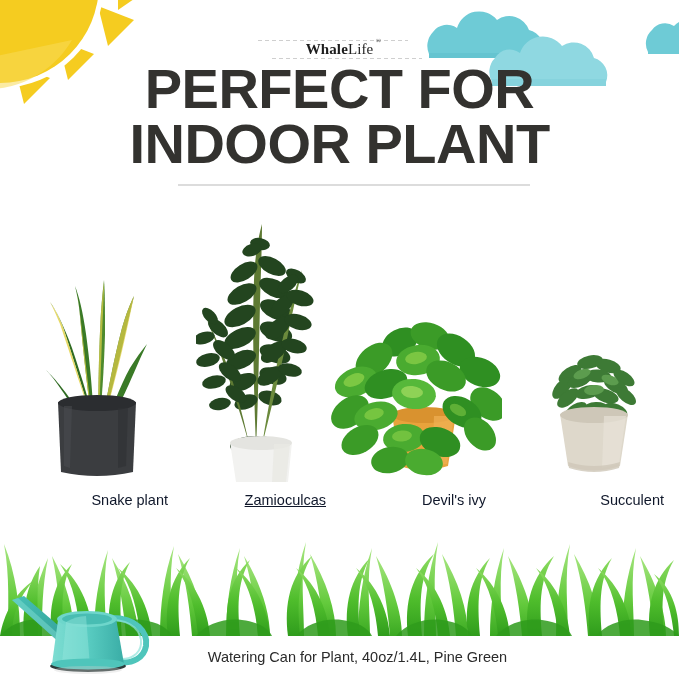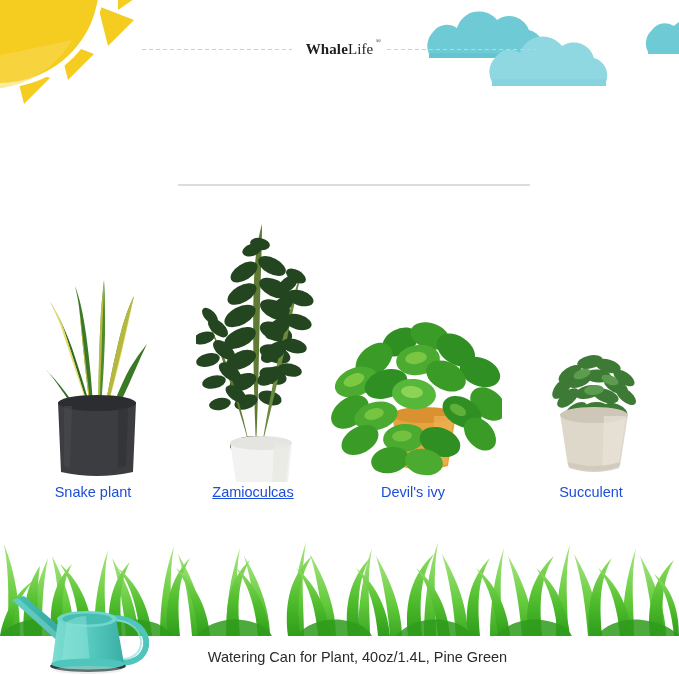--- a/index.html
+++ b/index.html
@@ -15,21 +15,21 @@
   
   .sun-wrap{position:absolute;left:-78px;top:-72px;width:230px;height:212px;}
   .sun-wrap svg{display:block;}
 
   
   .cloud-wrap{position:absolute;top:0;left:0;width:679px;height:100px;pointer-events:none;}
 
   
   .brandrow{
     position:absolute;left:0;top:38px;width:679px;height:22px;
-    display:flex;align-items:center;justify-content:center;
+    display:flex;align-items:center;justify-content:center;flex-direction:column;
   }
   .dashline{
     height:1px;width:150px;
     background-image:linear-gradient(to right,#cfcfcf 0 4px,transparent 4px 7px);
     background-size:7px 1px;background-repeat:repeat-x;
   }
   .dashline.left{margin-right:14px;}
   .dashline.right{margin-left:14px;}
   .brand{
     font-family:"Liberation Serif", serif;
@@ -53,23 +53,23 @@
     background:#dcdcdc;
   }
 
   
   .plants{position:absolute;left:0;top:196px;width:679px;height:290px;}
   .plant{position:absolute;}
   .plant svg{display:block;}
 
   .labels{position:absolute;left:0;top:484px;width:679px;height:20px;}
   .plabel{
-    position:absolute;top:0;
-    font-size:14.5px;color:#1d4ed8;
-    text-align:center;white-space:nowrap;
+    position:absolute;top:8px;
+    font-size:14.5px;color:#0f172a;
+    text-align:right;white-space:nowrap;
   }
 
   
   .grass-wrap{position:absolute;left:0;top:528px;width:679px;height:112px;}
   .grass-wrap svg{display:block;}
 
   
   .can-wrap{position:absolute;left:10px;top:596px;width:150px;height:79px;}
   .can-wrap svg{display:block;}
 
@@ -139,20 +139,24 @@
   </div>
 
   <div class="brandrow">
     <span class="dashline left"></span>
     <span class="brand">
       <span class="b1">Whale</span><span class="b2">Life</span><span class="reg">®</span>
     </span>
     <span class="dashline right"></span>
   </div>
 
+  <div class="headline">
+    <span class="l1">PERFECT FOR</span>
+    <span class="l2">INDOOR PLANT</span>
+  </div>
 
   <div class="rule"></div>
 
   <div class="plants">
 
     <div class="plant" style="left:34px;top:54px;">
       <svg width="126" height="230" viewBox="0 0 126 230">
         <g>
           <path d="M63,185 C52,150 40,110 30,80 C26,68 20,58 16,52 C22,60 30,76 38,98 C48,128 58,160 63,185 Z" fill="#2f6b22"></path>
           <path d="M63,185 C52,150 40,110 30,80 C26,68 20,58 16,52 C19,58 22,64 26,74 C36,104 52,152 63,185 Z" fill="#e3d24a" opacity="0.85"></path>

